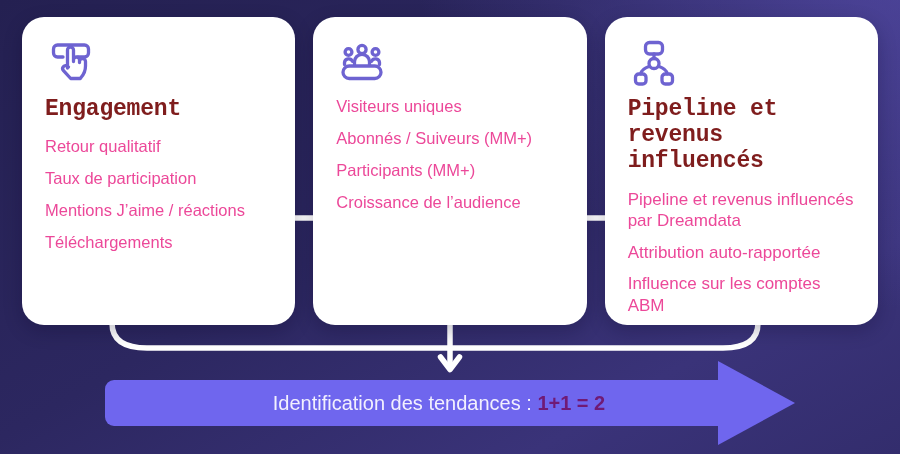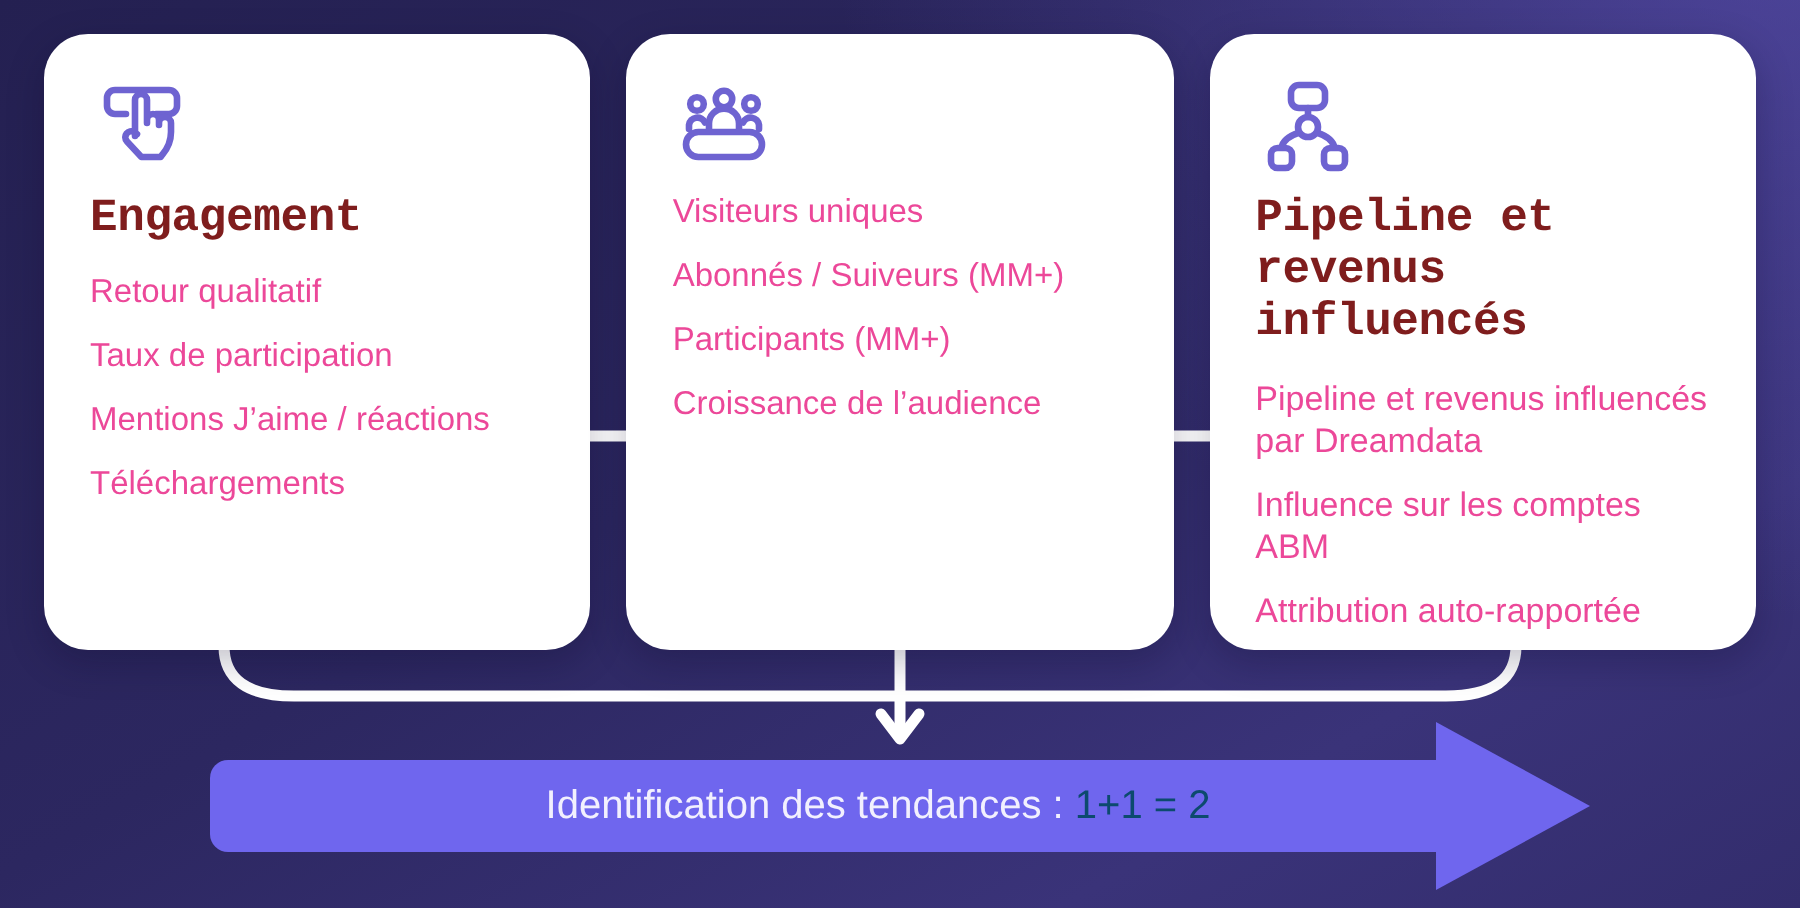--- a/index.html
+++ b/index.html
@@ -41,21 +41,21 @@
   .banner-head{
     position:absolute;left:718px;top:361px;width:0;height:0;
     border-top:42px solid transparent;border-bottom:42px solid transparent;
     border-left:77px solid #6f66ee;
   }
   .banner-text{
     position:absolute;left:105px;top:380px;width:668px;height:46px;
     display:flex;align-items:center;justify-content:center;
     font-size:20px;color:#f2f0fe;white-space:pre;
   }
-  .banner-text b{font-weight:400;color:#0c4a6e;}
+  .banner-text b{font-weight:700;color:#701a75;}
 </style>
 </head>
 <body>
 
 <svg class="connector-svg" width="900" height="454" viewBox="0 0 900 454">
   <g stroke="#ffffff" stroke-width="5.5" fill="none" stroke-linecap="round" stroke-linejoin="round">
     <path d="M295,218 H313"></path>
     <path d="M587,218 H605"></path>
     <path d="M112,320 v3 q0,25 35,25 H723 q35,0 35,-25 v-3"></path>
     <path d="M450,320 V364"></path>
@@ -109,22 +109,22 @@
         <circle cx="24" cy="25.5" r="5"></circle>
         <path d="M19.6,28.3 Q11.5,31 10.8,35.8"></path>
         <path d="M28.4,28.3 Q36.5,31 37.2,35.8"></path>
         <rect x="5.5" y="36" width="10.5" height="10" rx="3.3"></rect>
         <rect x="32" y="36" width="10.5" height="10" rx="3.3"></rect>
       </svg>
     </span>
     <h2 class="card-title">Pipeline et revenus influencés</h2>
     <ul class="metric-list">
       <li>Pipeline et revenus influencés par Dreamdata</li>
+      <li>Attribution auto-rapportée</li>
       <li>Influence sur les comptes ABM</li>
-      <li>Attribution auto-rapportée</li>
     </ul>
   </div>
 </div>
 
 <div class="banner">
   <div class="banner-body"></div>
   <div class="banner-head"></div>
   <div class="banner-text"><span>Identification des tendances : </span><b>1+1 = 2</b></div>
 </div>
 

